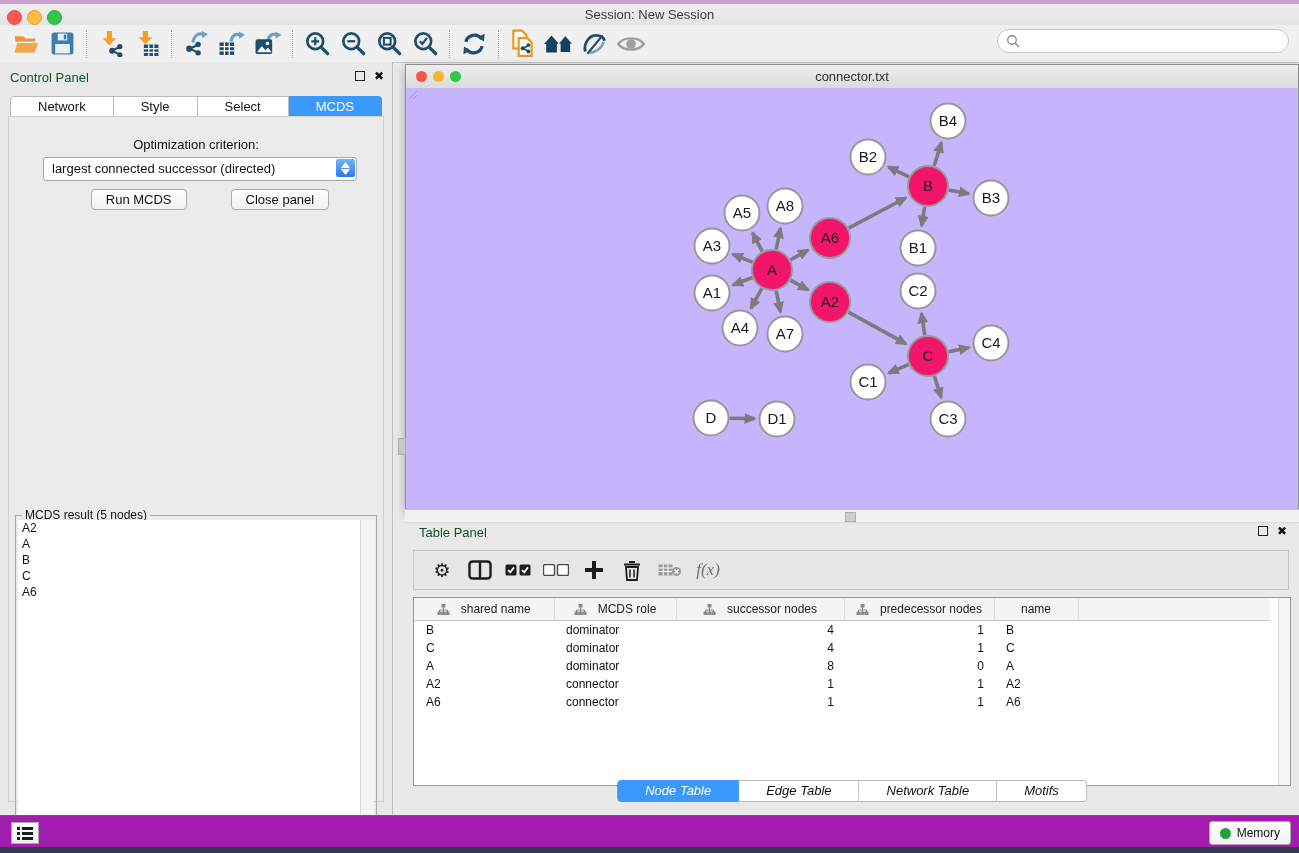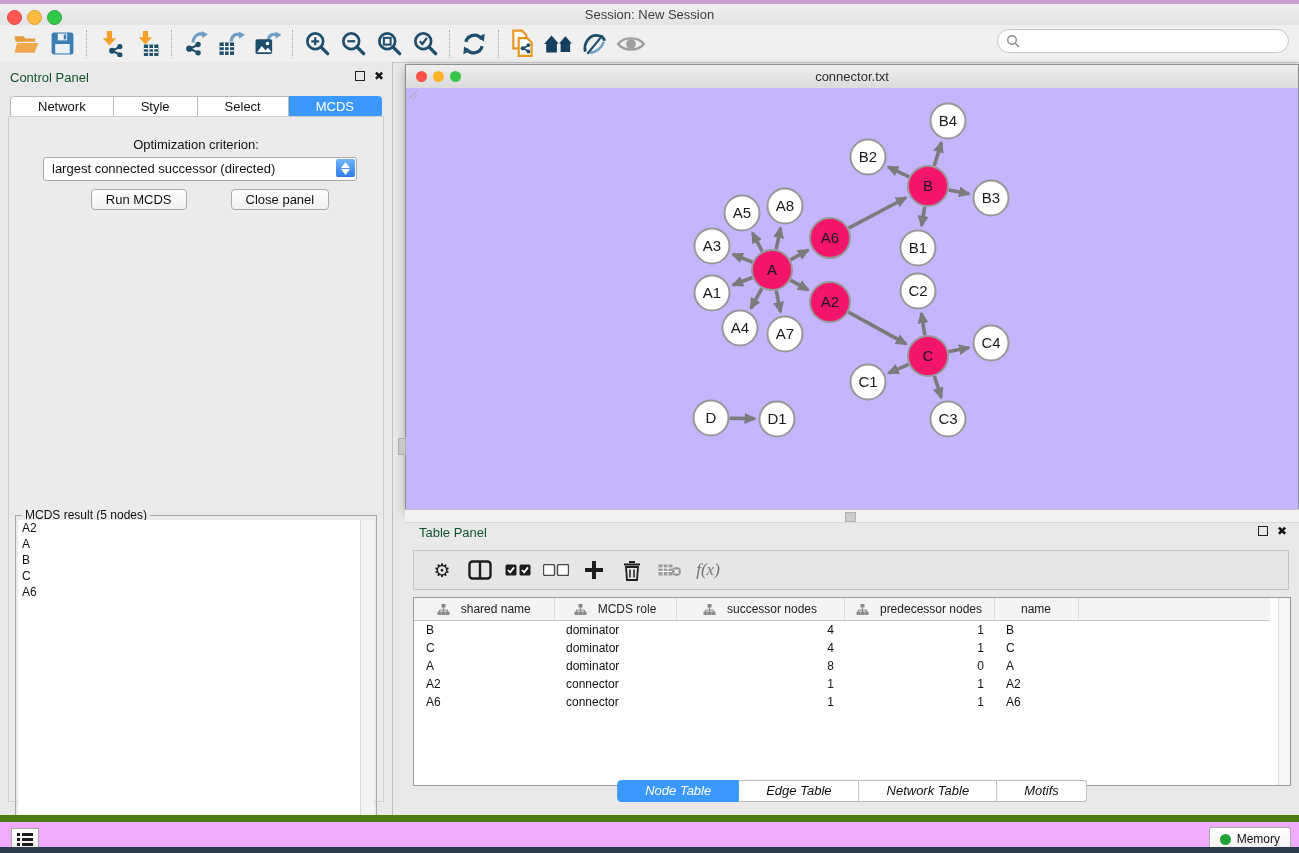--- a/index.html
+++ b/index.html
@@ -77,21 +77,21 @@
   table.data{border-collapse:collapse;width:856px;table-layout:fixed;}
   table.data th{height:20px;background:#F4F4F4;border-bottom:1px solid #C9C9C9;border-right:1px solid #DCDCDC;font-weight:normal;font-size:12px;color:#222;}
   table.data th .hwrap{display:flex;align-items:center;justify-content:center;gap:11px;}
   table.data td{height:16px;font-size:12px;color:#111;white-space:nowrap;overflow:hidden;}
   td.al{padding-left:12px;text-align:left;}
   td.ar{padding-right:10px;text-align:right;}
   .table-vscroll{position:absolute;right:0;top:0;width:11px;bottom:0;background:#F6F6F6;border-left:1px solid #D8D8D8;}
   .tp-tabs{bottom:12px;left:50%;transform:translateX(-50%);font-style:italic;}
 
   
-  .status-bar{position:absolute;left:0;top:815px;width:1299px;height:32px;background:#f0abfc;border-top:7px solid #4d7c0f;}
+  .status-bar{position:absolute;left:0;top:815px;width:1299px;height:32px;background:#a21caf;border-top:1px solid #4d7c0f;}
   .list-btn{position:absolute;left:11px;top:6px;width:26px;height:20px;background:linear-gradient(#fff,#EDEDED);border:1px solid #A9A9A9;display:flex;align-items:center;justify-content:center;}
   .memory-btn{position:absolute;right:8px;top:5px;height:22px;background:linear-gradient(#FFFFFF,#F2F2F2);border:1px solid #ABABAB;border-radius:3px;display:flex;align-items:center;gap:6px;padding:0 10px;font-size:12px;color:#111;}
   .memory-dot{width:11px;height:11px;border-radius:50%;background:#1FA339;}
   .desktop-bottom{position:absolute;left:0;top:847px;width:1299px;height:6px;background:#2C3A4A;}
 </style>
 </head>
 <body>
 
 <div id="app">
 

